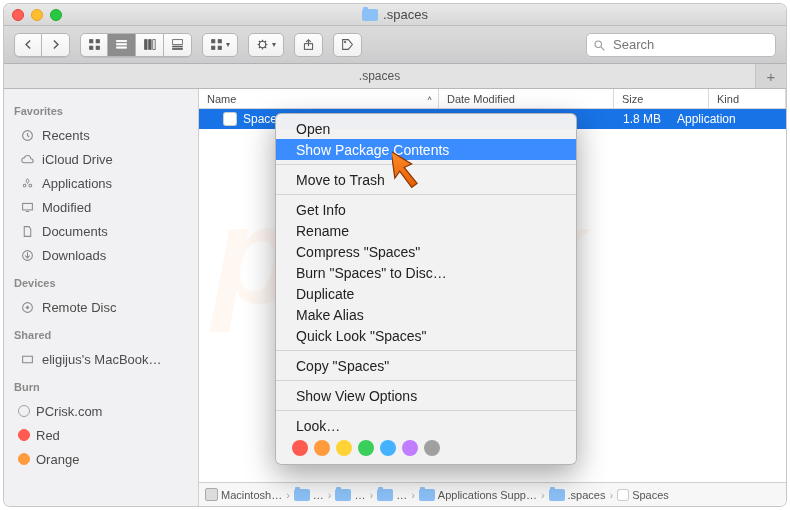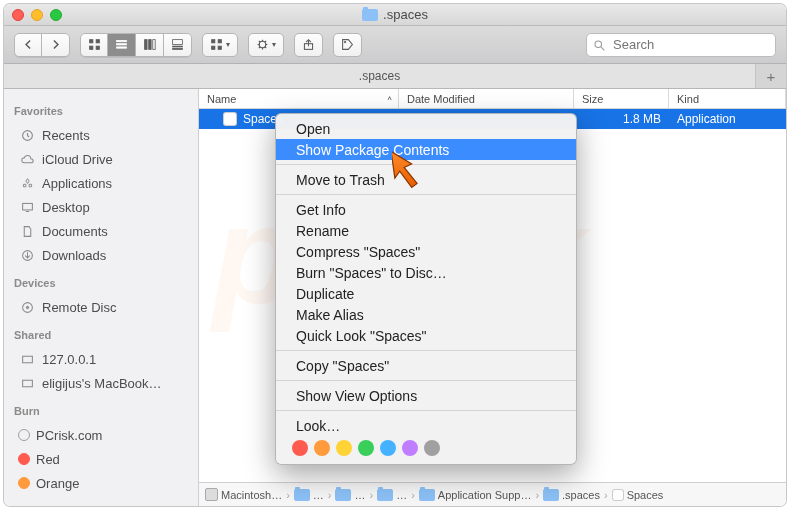--- a/index.html
+++ b/index.html
@@ -43,21 +43,21 @@
   .sb-head, .sb-item { padding: 0 10px; height: 24px; display: flex; align-items: center; gap: 6px; font-size: 13px; }
   .sb-head { color: #8a8a8a; font-size: 11px; font-weight: 600; margin-top: 4px; }
   .sb-item { color: #4c4c4c; padding-left: 14px; }
   .sb-ic { width: 18px; height: 16px; color: #8b8b8b; display: flex; align-items: center; justify-content: center; }
   .tag-dot { width: 12px; height: 12px; border-radius: 50%; border: 1.5px solid; display: inline-block; }
 
   
   .main { flex: 1; position: relative; display: flex; flex-direction: column; background: #fff; }
   .list-header { height: 20px; display: flex; border-bottom: 1px solid #d5d5d5; font-size: 11px; color: #4b4b4b; }
   .list-header > div { border-right: 1px solid #d9d9d9; display: flex; align-items: center; padding: 0 8px; position: relative; }
-  .col-name { width: 200px; }
+  .col-name { width: 240px; }
   .col-date { width: 175px; }
   .col-size { width: 95px; }
   .col-kind { flex: 1; }
   .list-rows { flex: 1; position: relative; }
   .row { height: 20px; display: flex; font-size: 12px; }
   .row > div { padding: 0 8px; display: flex; align-items: center; }
   .row-sel { background: #1873e6; color: #fff; }
   .row .rname { width: 200px; gap: 6px; padding-left: 24px; }
   .row .rdate { width: 175px; }
   .row .rsize { width: 95px; justify-content: flex-end; }
@@ -226,21 +226,21 @@
           </span>
           <span>Applications</span>
         </div>
       <div class="sb-item">
           <span class="sb-ic">
             <svg class="svg-ic" viewBox="0 0 16 16">
               <rect x="2" y="3" width="12" height="8" fill="none" stroke-width="1.3"></rect>
               <path d="M6 13 L10 13" stroke-width="1.3"></path>
             </svg>
           </span>
-          <span>Desktop</span>
+          <span>Modified</span>
         </div>
       <div class="sb-item">
           <span class="sb-ic">
             <svg class="svg-ic" viewBox="0 0 16 16">
               <path d="M4 2 L10 2 L12 5 L12 14 L4 14 Z" fill="none" stroke-width="1.3"></path>
             </svg>
           </span>
           <span>Documents</span>
         </div>
       <div class="sb-item">
@@ -258,28 +258,20 @@
           <span class="sb-ic">
             <svg class="svg-ic" viewBox="0 0 16 16">
               <circle cx="8" cy="8" r="6" fill="none" stroke-width="1.3"></circle>
               <circle cx="8" cy="8" r="1.5"></circle>
             </svg>
           </span>
           <span>Remote Disc</span>
         </div>
 
       <div class="sb-head">Shared</div>
-      <div class="sb-item">
-          <span class="sb-ic">
-            <svg class="svg-ic" viewBox="0 0 16 16">
-              <rect x="2" y="4" width="12" height="8" fill="none" stroke-width="1.3"></rect>
-            </svg>
-          </span>
-          <span>127.0.0.1</span>
-        </div>
       <div class="sb-item">
           <span class="sb-ic">
             <svg class="svg-ic" viewBox="0 0 16 16">
               <rect x="2" y="4" width="12" height="8" fill="none" stroke-width="1.3"></rect>
             </svg>
           </span>
           <span>eligijus's MacBook…</span>
         </div>
 
       <div class="sb-head">Burn</div>
@@ -341,21 +333,21 @@
             <span>…</span>
           </div>
         <span class="pb-sep">›</span>
         <div class="pb-item">
             <span class="fi-tiny"></span>
             <span>…</span>
           </div>
         <span class="pb-sep">›</span>
         <div class="pb-item">
             <span class="fi-tiny"></span>
-            <span>Application Supp…</span>
+            <span>Applications Supp…</span>
           </div>
         <span class="pb-sep">›</span>
         <div class="pb-item">
             <span class="fi-tiny"></span>
             <span>.spaces</span>
           </div>
         <span class="pb-sep">›</span>
         <div class="pb-item">
             <span class="app-ic" style="width:12px;height:12px;"></span>
             <span>Spaces</span>

